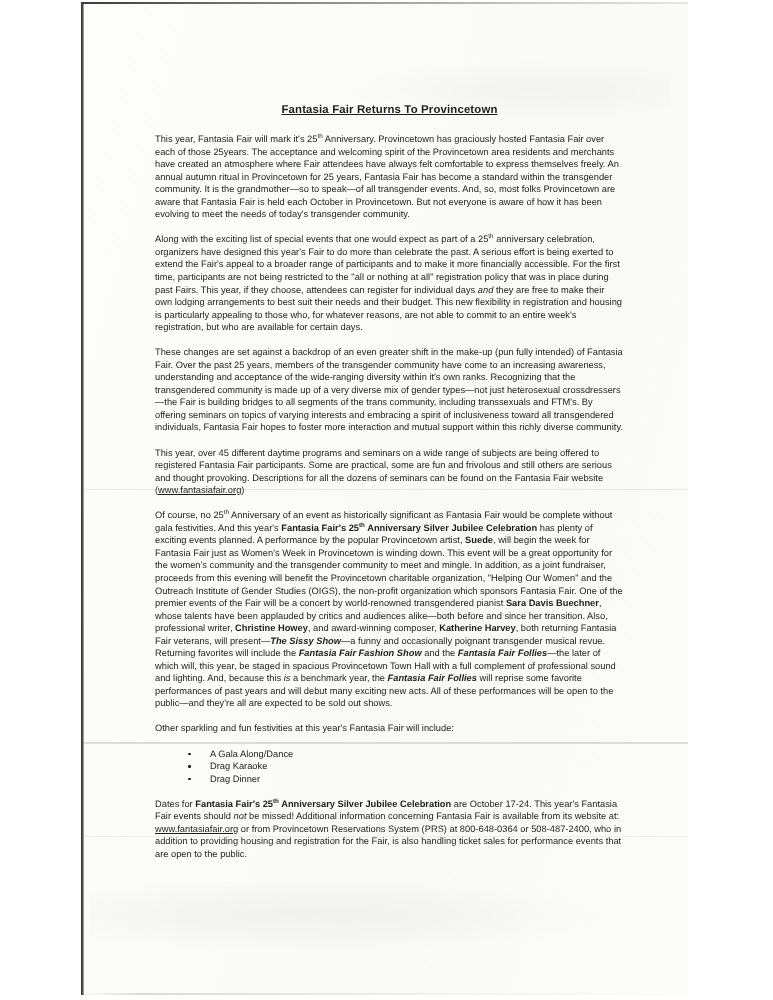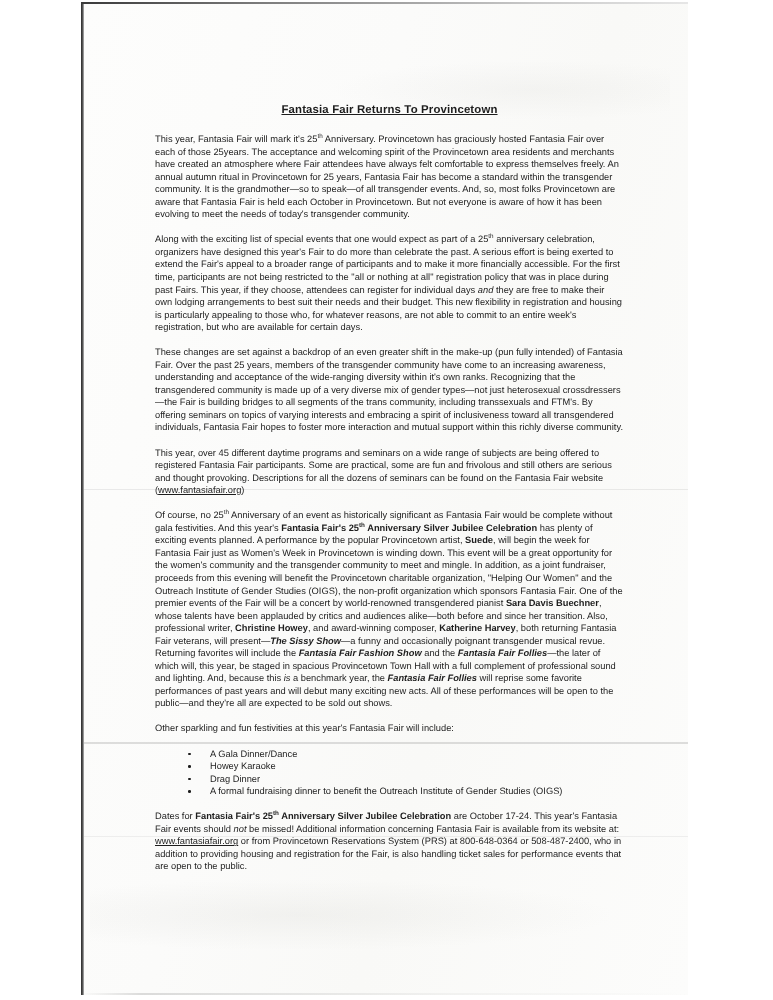--- a/index.html
+++ b/index.html
@@ -158,22 +158,21 @@
 
     <p class="para">These changes are set against a backdrop of an even greater shift in the make-up (pun fully intended) of Fantasia Fair.  Over the past 25 years, members of the transgender community have come to an increasing awareness, understanding and acceptance of the wide-ranging diversity within it's own ranks.  Recognizing that the transgendered community is made up of a very diverse mix of gender types—not just heterosexual crossdressers—the Fair is building bridges to all segments of the trans community, including transsexuals and FTM's.  By offering seminars on topics of varying interests and embracing a spirit of inclusiveness toward all transgendered individuals, Fantasia Fair hopes to foster more interaction and mutual support within this richly diverse community.</p>
 
     <p class="para"><span>This year, over 45 different daytime programs and seminars on a wide range of subjects are being offered to registered Fantasia Fair participants.  Some are practical, some are fun and frivolous and still others are serious and thought provoking.  Descriptions for all the dozens of seminars can be found on the Fantasia Fair website (</span><a class="docurl" href="#">www.fantasiafair.org</a><span>)</span></p>
 
     <p class="para"><span>Of course, no 25</span><sup>th</sup><span> Anniversary of an event as historically significant as Fantasia Fair would be complete without gala festivities.  And this year's </span><b><span>Fantasia Fair's 25</span><sup>th</sup><span> Anniversary Silver Jubilee Celebration</span></b><span> has plenty of exciting events planned. A performance by the popular Provincetown artist, </span><b>Suede</b><span>, will begin the week for Fantasia Fair just as Women's Week in Provincetown is winding down.  This event will be a great opportunity for the women's community and the transgender community to meet and mingle.  In addition, as a joint fundraiser, proceeds from this evening will benefit the Provincetown charitable organization, "Helping Our Women" and the Outreach Institute of Gender Studies (OIGS), the non-profit organization which sponsors Fantasia Fair.  One of the premier events of the Fair will be a concert by world-renowned transgendered pianist </span><b>Sara Davis Buechner</b><span>, whose talents have been applauded by critics and audiences alike—both before and since her transition.  Also, professional writer, </span><b>Christine Howey</b><span>, and award-winning composer, </span><b>Katherine Harvey</b><span>, both returning Fantasia Fair veterans, will present—</span><span class="bi">The Sissy Show</span><span>—a funny and occasionally poignant transgender musical revue.  Returning favorites will include the </span><span class="bi">Fantasia Fair Fashion Show</span><span> and the </span><span class="bi">Fantasia Fair Follies</span><span>—the later of which will, this year, be staged in spacious Provincetown Town Hall with a full complement of professional sound and lighting.  And, because this </span><i>is</i><span> a benchmark year, the </span><span class="bi">Fantasia Fair Follies</span><span> will reprise some favorite performances of past years and will debut many exciting new acts. All of these performances will be open to the public—and they're all are expected to be sold out shows.</span></p>
 
     <p class="para intro-line">Other sparkling and fun festivities at this year's Fantasia Fair will include:</p>
 
     <ul class="bullets">
-      <li><span>A Gala Dinner/Dance</span></li>
-      <li><span>Howey Karaoke</span></li>
+      <li><span>A Gala Along/Dance</span></li>
+      <li><span>Drag Karaoke</span></li>
       <li><span>Drag Dinner</span></li>
-      <li><span>A formal fundraising dinner to benefit the Outreach Institute of Gender Studies (OIGS)</span></li>
     </ul>
 
     <p class="para"><span>Dates for </span><b><span>Fantasia Fair's 25</span><sup>th</sup><span> Anniversary Silver Jubilee Celebration</span></b><span> are October 17-24.   This year's Fantasia Fair events should </span><i>not</i><span> be missed!  Additional information concerning Fantasia Fair is available from its website at: </span><a class="docurl" href="#">www.fantasiafair.org</a><span> or from Provincetown Reservations System (PRS) at 800-648-0364 or 508-487-2400, who in addition to providing housing and registration for the Fair, is also handling ticket sales for performance events that are open to the public.</span></p>
 
   </div>
 </div>
 
 </body></html>

